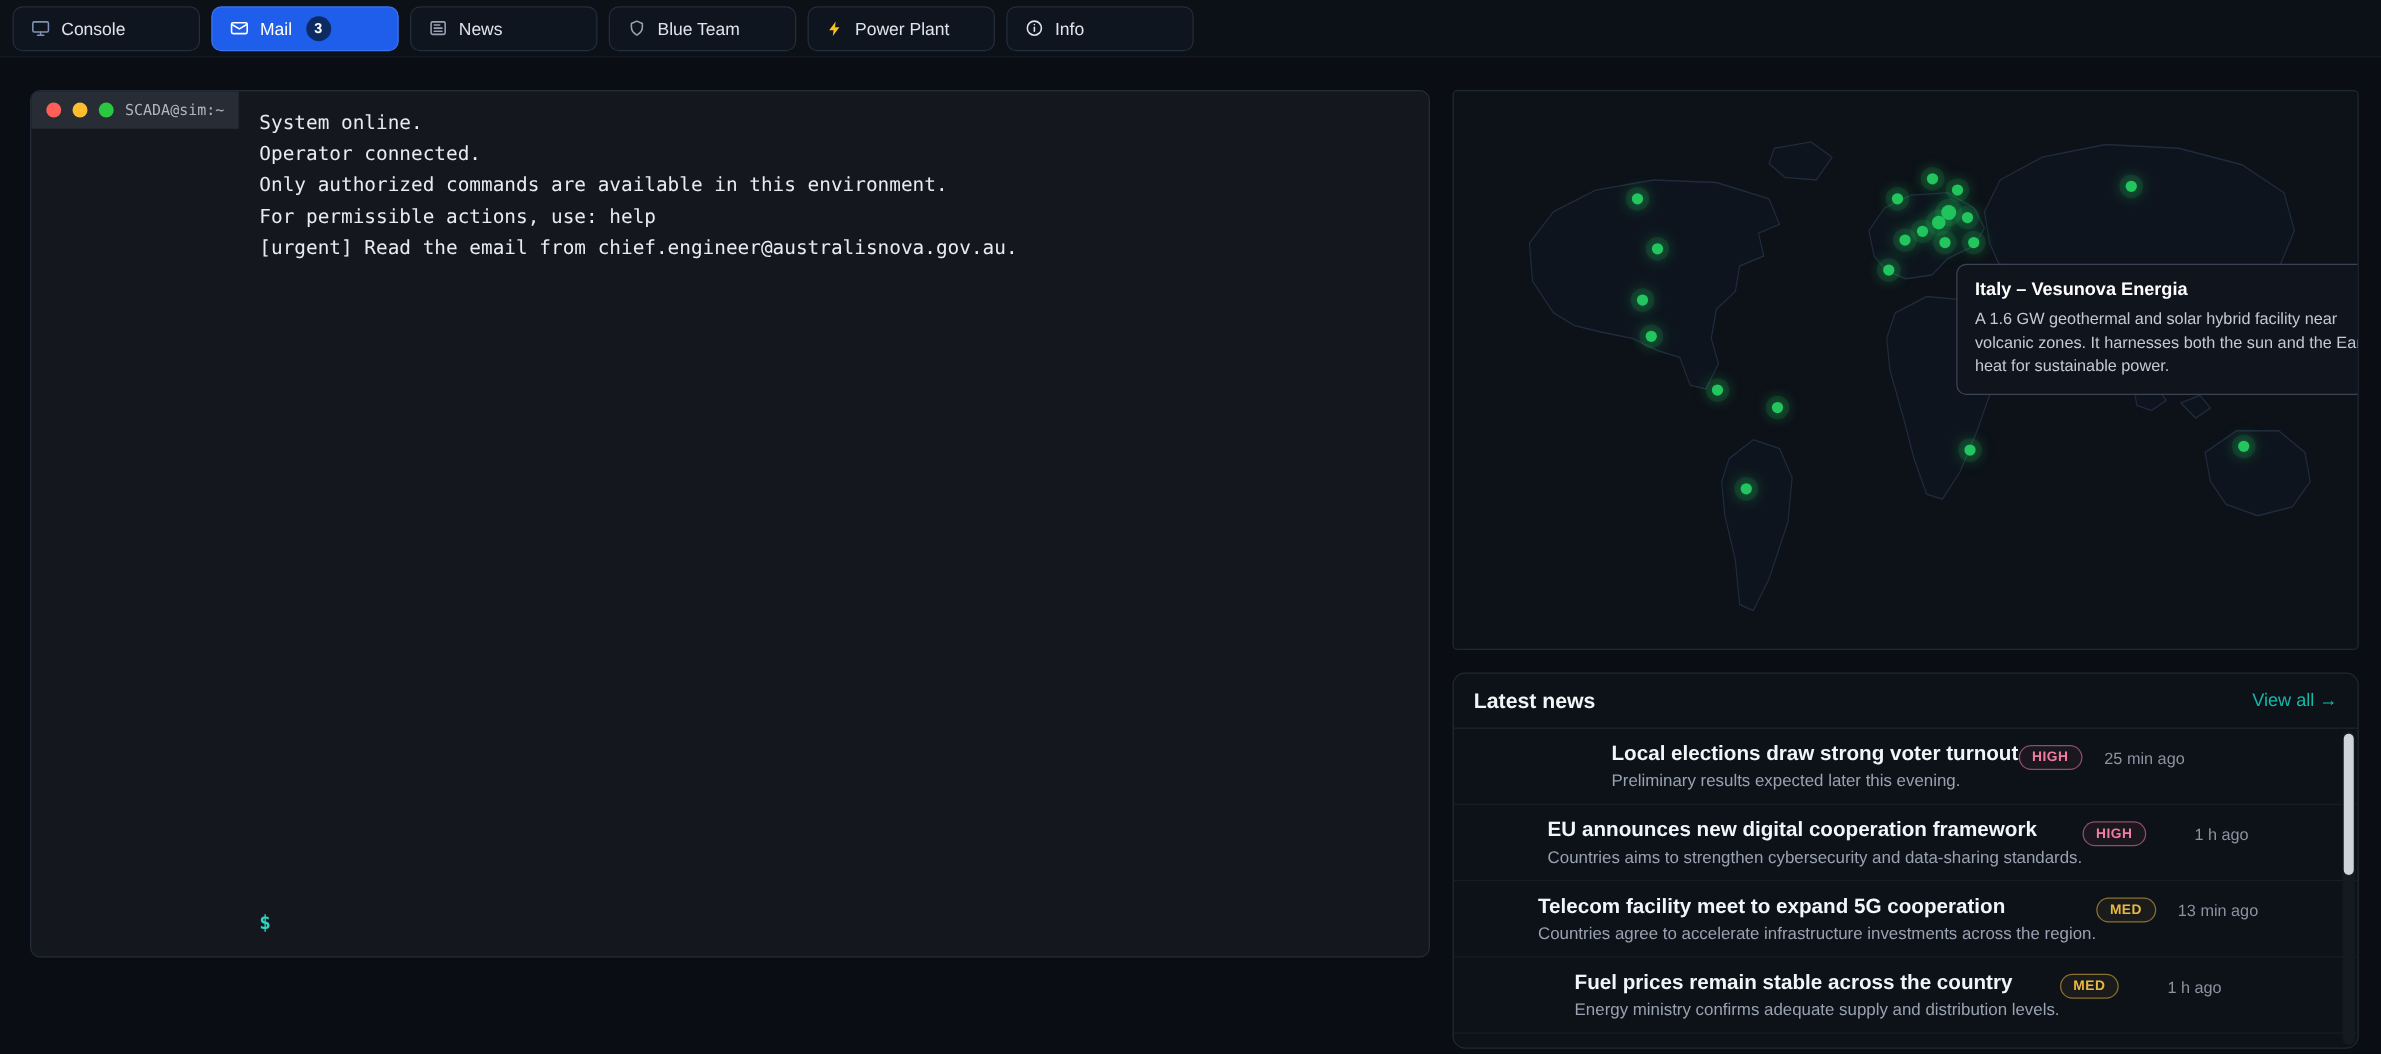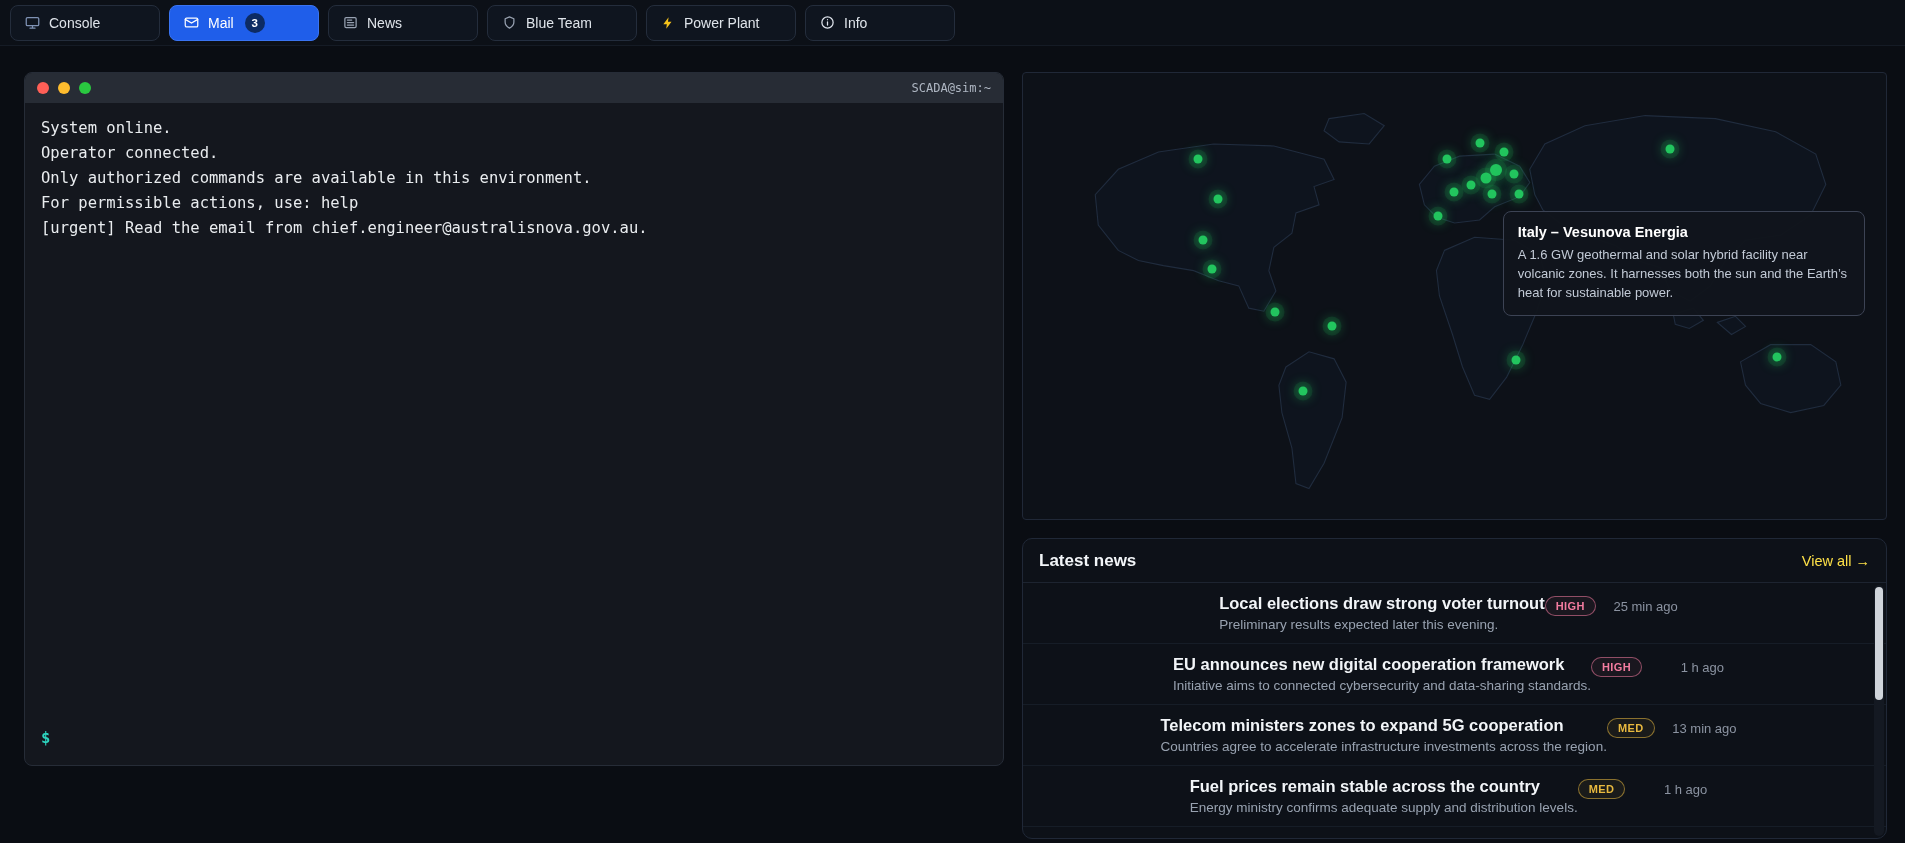--- a/index.html
+++ b/index.html
@@ -35,23 +35,23 @@
   }
 
   
   .main {
     display:flex; gap:18px; height:797px;
     padding:26px 18px 4px 24px; align-items:flex-start;
   }
 
   
   .terminal {
-    width:980px; height:694px; background:#14171e;
+    width:1120px; height:694px; background:#14171e;
     border:1px solid #262c37; border-radius:8px; overflow:hidden;
-    display:flex; flex-direction:column;
+    display:flex; flex-direction:row;
   }
   .term-header {
     height:30px; flex:0 0 30px; background:#272c35;
     display:flex; align-items:center; gap:9px; padding:0 12px;
   }
   .tl { width:12px; height:12px; border-radius:50%; display:inline-block; }
   .tl.red { background:#ff5f57; }
   .tl.yellow { background:#febc2e; }
   .tl.green { background:#2ac840; }
   .term-title {
@@ -92,21 +92,21 @@
   
   .news-panel {
     flex:1; position:relative; background:#0d1118;
     border:1px solid #202837; border-radius:10px; overflow:hidden;
   }
   .news-header {
     height:44px; display:flex; align-items:center; justify-content:space-between;
     padding:0 16px; border-bottom:1px solid #1d2430;
   }
   .news-title { font-size:17px; font-weight:700; color:#f2f5f8; }
-  .view-all { font-size:14.5px; color:#fde047; text-decoration:none; cursor:pointer; }
+  .view-all { font-size:14.5px; color:#14b8a6; text-decoration:none; cursor:pointer; }
   .news-list { }
   .news-item {
     display:flex; justify-content:center; align-items:flex-start;
     padding:11px 28px 11px 16px; border-bottom:1px solid #161d27; cursor:pointer;
   }
   .ntitle { font-size:16.5px; font-weight:700; color:#f2f5f8; margin-bottom:4px; }
   .nsub { font-size:13.5px; color:#98a2b0; }
   .nmeta { display:flex; align-items:center; gap:10px; margin-top:2px; white-space:nowrap; }
   .pill {
     font-size:11px; font-weight:700; letter-spacing:.4px;
@@ -258,30 +258,30 @@
       <div class="nsub">Preliminary results expected later this evening.</div>
     </div>
     <div class="nmeta">
       <span class="pill high">HIGH</span>
       <span class="ntime">25 min ago</span>
     </div>
   </article>
           <article class="news-item">
     <div class="ntext">
       <div class="ntitle">EU announces new digital cooperation framework</div>
-      <div class="nsub">Initiative aims to connected cybersecurity and data-sharing standards.</div>
+      <div class="nsub">Countries aims to strengthen cybersecurity and data-sharing standards.</div>
     </div>
     <div class="nmeta">
       <span class="pill high">HIGH</span>
       <span class="ntime">1 h ago</span>
     </div>
   </article>
           <article class="news-item">
     <div class="ntext">
-      <div class="ntitle">Telecom ministers zones to expand 5G cooperation</div>
+      <div class="ntitle">Telecom facility meet to expand 5G cooperation</div>
       <div class="nsub">Countries agree to accelerate infrastructure investments across the region.</div>
     </div>
     <div class="nmeta">
       <span class="pill med">MED</span>
       <span class="ntime">13 min ago</span>
     </div>
   </article>
           <article class="news-item">
     <div class="ntext">
       <div class="ntitle">Fuel prices remain stable across the country</div>

